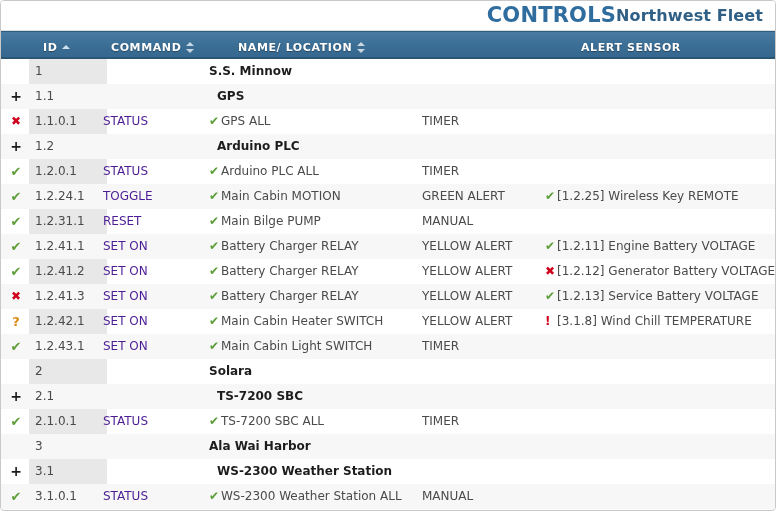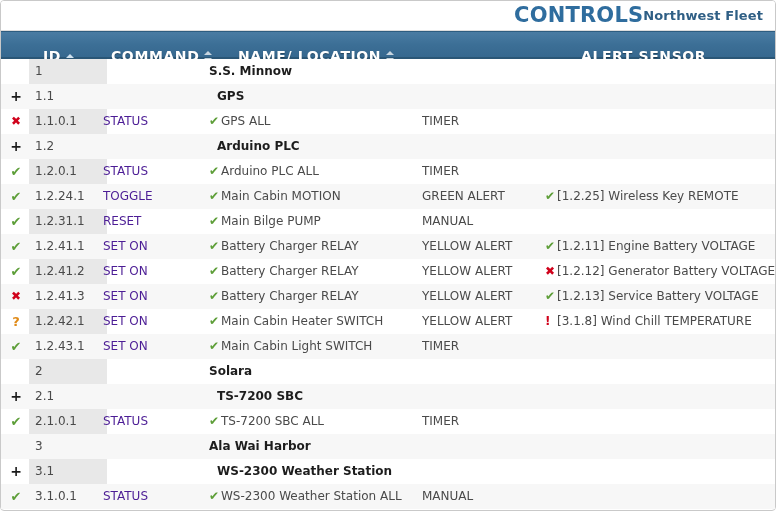--- a/index.html
+++ b/index.html
@@ -40,41 +40,41 @@
   }
   .app-title {
     font-size: 21px;
     font-weight: bold;
     color: #2f6d9e;
     letter-spacing: 0.2px;
     line-height: 1;
     text-shadow: 0 1px 0 rgba(255,255,255,0.9);
   }
   .fleet-title {
-    font-size: 13px;
+    font-size: 16px;
     font-weight: bold;
     color: #2f5f85;
     letter-spacing: 0.1px;
   }
 
   
   .thead {
     height: 25px;
     background: linear-gradient(to bottom, #4a7ca3 0%, #3c6f96 50%, #36688f 100%);
     border-top: 1px solid #2e5d80;
     border-bottom: 2px solid #2a5676;
     position: relative;
     color: #ffffff;
   }
   .th {
     position: absolute;
-    top: 12px;
+    top: 3px;
     height: 25px;
     line-height: 25px;
-    font-size: 14px;
+    font-size: 11px;
     font-weight: bold;
     letter-spacing: 0.6px;
     color: #ffffff;
     white-space: nowrap;
     text-shadow: 0 1px 1px rgba(0,0,0,0.35);
     display: flex;
     align-items: center;
   }
   .sort-ico {
     display: inline-block;

